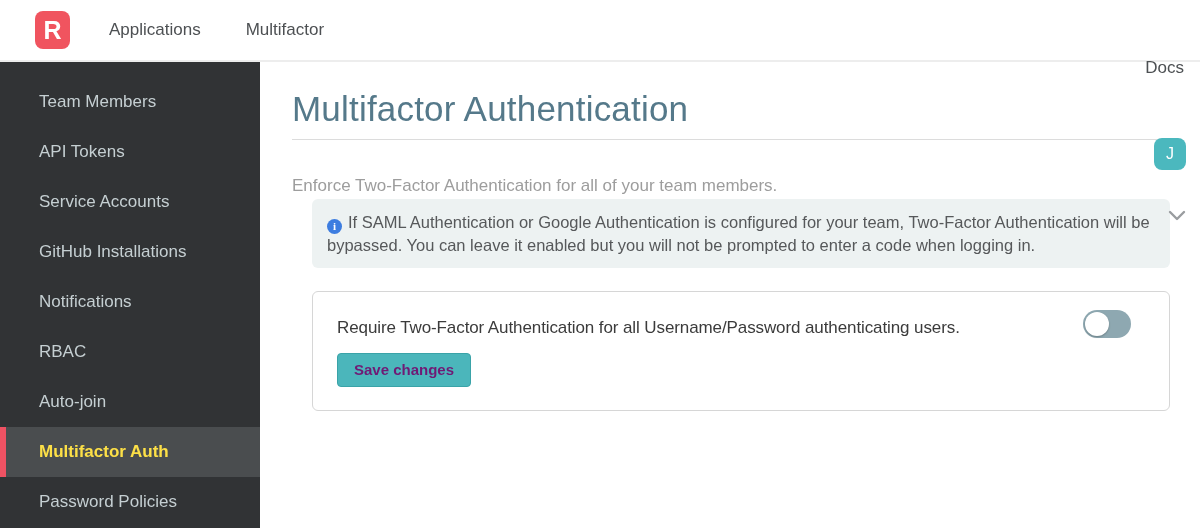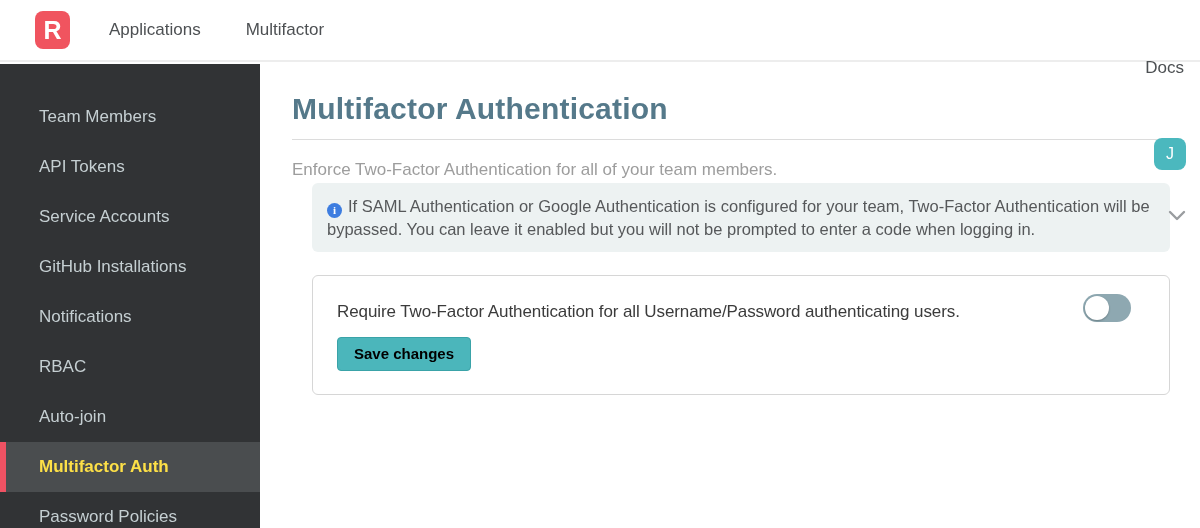--- a/index.html
+++ b/index.html
@@ -43,21 +43,21 @@
     display: flex; align-items: center; justify-content: center;
     cursor: pointer; margin-left: 5px; flex: none;
   }
   .avatar span { color: #fff; font-size: 16px; font-weight: 400; }
   .chevron { cursor: pointer; display: flex; align-items: center; margin-left: -28px; margin-right: 0; }
   .nav-right .chevron { margin-left: -30px; }
   .chevron svg { display: block; }
 
   
   .sidebar {
-    position: absolute; top: 64px; left: 0; bottom: 0; width: 272px;
+    position: absolute; top: 49px; left: 0; bottom: 0; width: 272px;
     background: #313335; overflow: hidden;
   }
   .side-list { padding-top: 28px; }
   .side-item {
     height: 50px; display: flex; align-items: center;
     padding-left: 33px; font-size: 17px; color: #c5cfd2;
     cursor: pointer; border-left: 6px solid transparent; padding-right: 16px;
     margin-right: 10px; white-space: nowrap;
   }
   .side-item.active {
@@ -72,25 +72,25 @@
     position: absolute; top: 1px; left: 1px; width: 8px; height: 362px;
     background: #6f7274; border-radius: 4px; cursor: pointer;
   }
 
   
   .main {
     position: absolute; top: 62px; left: 260px; right: 0; bottom: 0;
     background: #ffffff; padding: 31px 30px 0 32px;
   }
   .page-title {
-    font-size: 30px; font-weight: bold; color: #55798a;
+    font-size: 35px; font-weight: normal; color: #55798a;
     letter-spacing: 0.2px; line-height: 31px;
   }
   .title-divider { border: none; border-top: 1px solid #dcdcdc; margin-top: 15px; }
-  .page-desc { margin-top: 20px; font-size: 17px; color: #9d9d9d; }
+  .page-desc { margin-top: 36px; font-size: 17px; color: #9d9d9d; }
 
   .info-banner {
     margin-top: 3px; margin-left: 20px; width: 858px;
     background: #edf2f2; border-radius: 6px;
     padding: 12px 15px; font-size: 16.5px; color: #56585a; line-height: 22px;
   }
   .info-icon {
     display: inline-flex; align-items: center; justify-content: center;
     width: 15px; height: 15px; border-radius: 50%;
     background: #3d7de0; color: #fff; font-size: 11px; font-weight: bold;
@@ -111,21 +111,21 @@
     margin-top: 1px; margin-right: 14px;
   }
   .toggle .knob {
     position: absolute; top: 2px; left: 2px; width: 24px; height: 24px;
     border-radius: 50%; background: #ffffff;
     box-shadow: 0 1px 2px rgba(0,0,0,0.25);
   }
   .save-btn {
     margin-top: 15px; display: inline-block;
     background: #4bb6bb; border: 1px solid #3aa3a8; border-radius: 4px;
-    color: #000000; font-weight: bold; font-size: 15px;
+    color: #701a75; font-weight: bold; font-size: 15px;
     padding: 7px 16px 8px 16px; cursor: pointer;
     font-family: "Liberation Sans", "DejaVu Sans", sans-serif;
   }
 </style>
 </head>
 <body>
 
 <header class="topnav">
   <div class="logo">
     <span>R</span>

